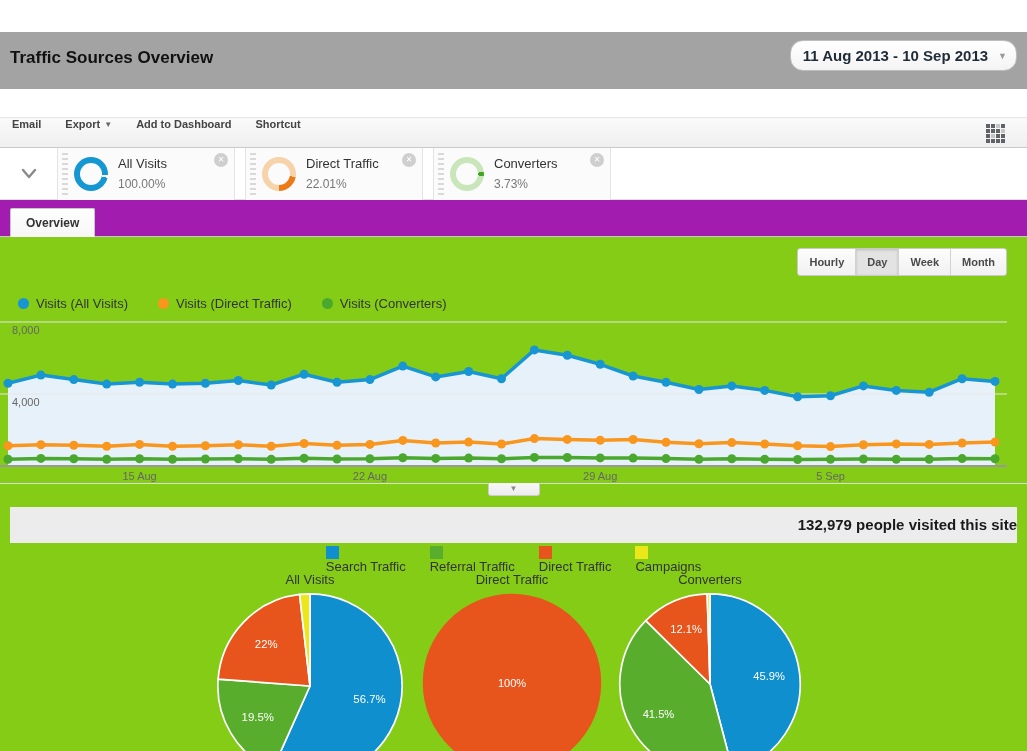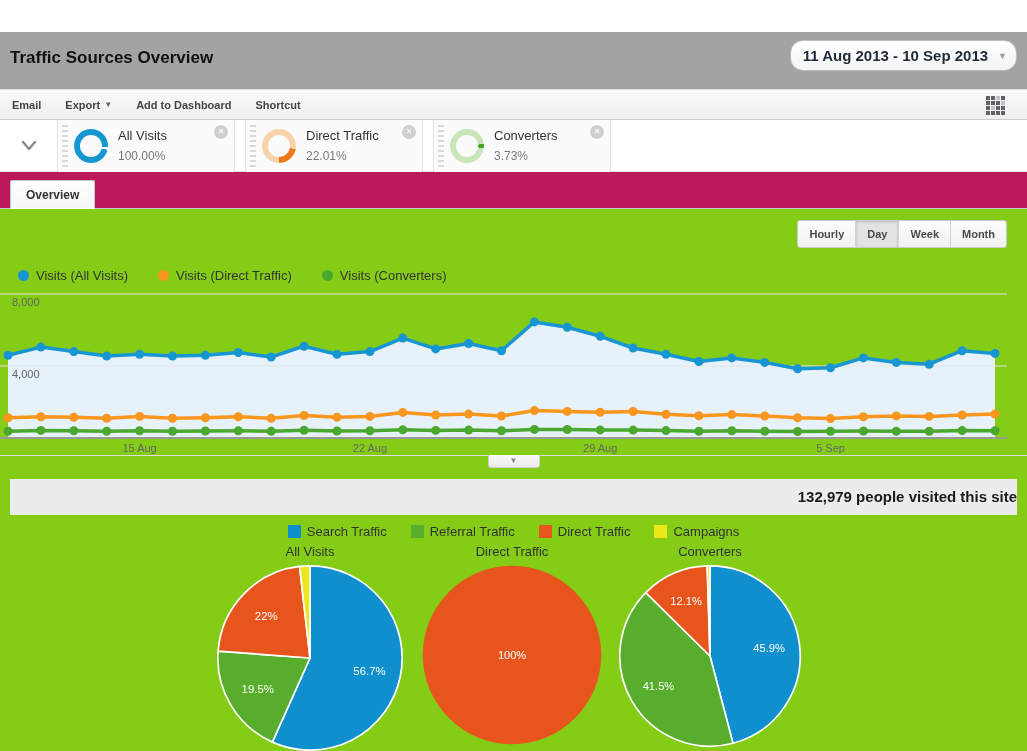--- a/index.html
+++ b/index.html
@@ -18,21 +18,21 @@
     border:1px solid #bdbdbd; border-radius:13px; background:linear-gradient(#fff,#f4f4f4);
     display:flex; align-items:center; gap:10px; padding:0 9px 0 12px;
     font-size:15px; font-weight:bold; color:#1f2b38; cursor:pointer;
   }
   .datebox .caret { color:#9a9a9a; font-size:9px; }
 
   
   .toolbar {
     height:31px; background:linear-gradient(#fafafa,#efefef);
     border-top:1px solid #e6e6e6; border-bottom:1px solid #c9c9c9;
-    display:flex; align-items:center; gap:24px; padding-left:12px; position:relative;
+    display:flex; align-items:flex-start; gap:24px; padding-left:12px; position:relative;margin-top:28px;
   }
   .tool { font-size:11px; font-weight:bold; color:#444; cursor:pointer; display:flex; align-items:center; gap:4px; }
   .tool .caret { font-size:8px; color:#666; }
   .grid-icon { position:absolute; right:22px; top:6px; cursor:pointer; }
 
   
   .segbar { height:52px; border-bottom:1px solid #e0e0e0; display:flex; align-items:center; background:#fff; }
   .seg-chevron { width:57px; display:flex; justify-content:center; align-items:center; cursor:pointer; }
   .segcard {
     width:178px; height:52px; background:#fbfbfb;
@@ -45,21 +45,21 @@
   .donut .hole { position:absolute; left:6px; top:6px; width:22px; height:22px; border-radius:50%; background:#fbfbfb; }
   .seginfo { margin-left:10px; }
   .segname { font-size:13px; color:#333; }
   .segpct  { font-size:12px; color:#777; margin-top:6px; }
   .segclose {
     position:absolute; top:5px; right:6px; width:14px; height:14px; border-radius:50%;
     background:#cfcfcf; color:#fff; font-size:8px; line-height:14px; text-align:center; cursor:pointer;
   }
 
   
-  .tabrow { height:37px; border-bottom:1px solid #c8c8c8; position:relative; background:#be185d; }
+  .tabrow { height:37px; border-bottom:1px solid #c8c8c8; position:relative; background:#a21caf; }
   .tab {
     position:absolute; left:10px; bottom:-1px; height:29px; line-height:28px; padding:0 15px;
     background:linear-gradient(#fefefe,#f7f7f7); border:1px solid #c8c8c8; border-bottom:1px solid #fdfdfd;
     border-radius:2px 2px 0 0; font-size:12px; font-weight:bold; color:#333; cursor:pointer;
   }
 
   
   .content { position:relative; background:#84cc16; }
   .granularity {
     position:absolute; right:20px; top:11px; display:flex;
@@ -81,21 +81,21 @@
     background:linear-gradient(#f8f8f8,#ececec); border:1px solid #ccc; border-top:none;
     border-radius:0 0 3px 3px; font-size:8px; color:#8a8a8a; line-height:11px; cursor:pointer;
   }
 
   .headline {
     margin:10px 10px 0; height:36px; background:#ececec;
     font-size:15px; font-weight:bold; color:#1a1a1a; line-height:36px; padding-left:10px;text-align:right;
   }
 
   .pie-legend { display:flex; justify-content:center; align-items:center; gap:24px; margin-top:8px; height:17px; font-size:13px; color:#333; }
-  .pie-legend .item { display:flex; align-items:center; cursor:pointer; }
+  .pie-legend .item { display:flex; cursor:pointer;flex-direction:column; }
   .pie-legend .swatch { width:13px; height:13px; margin-right:6px; }
 
   .pies { position:relative; height:218px; margin-top:4px; }
   .pieblock { position:absolute; top:0; text-align:center; }
   .pieblock .pietitle { font-size:13px; color:#333; margin-bottom:3px; height:16px; }
   #pieblock-0 { left:215px; width:190px; }
   #pieblock-1 { left:420px; width:184px; }
   #pieblock-2 { left:617px; width:186px; }
 </style>
 </head>

